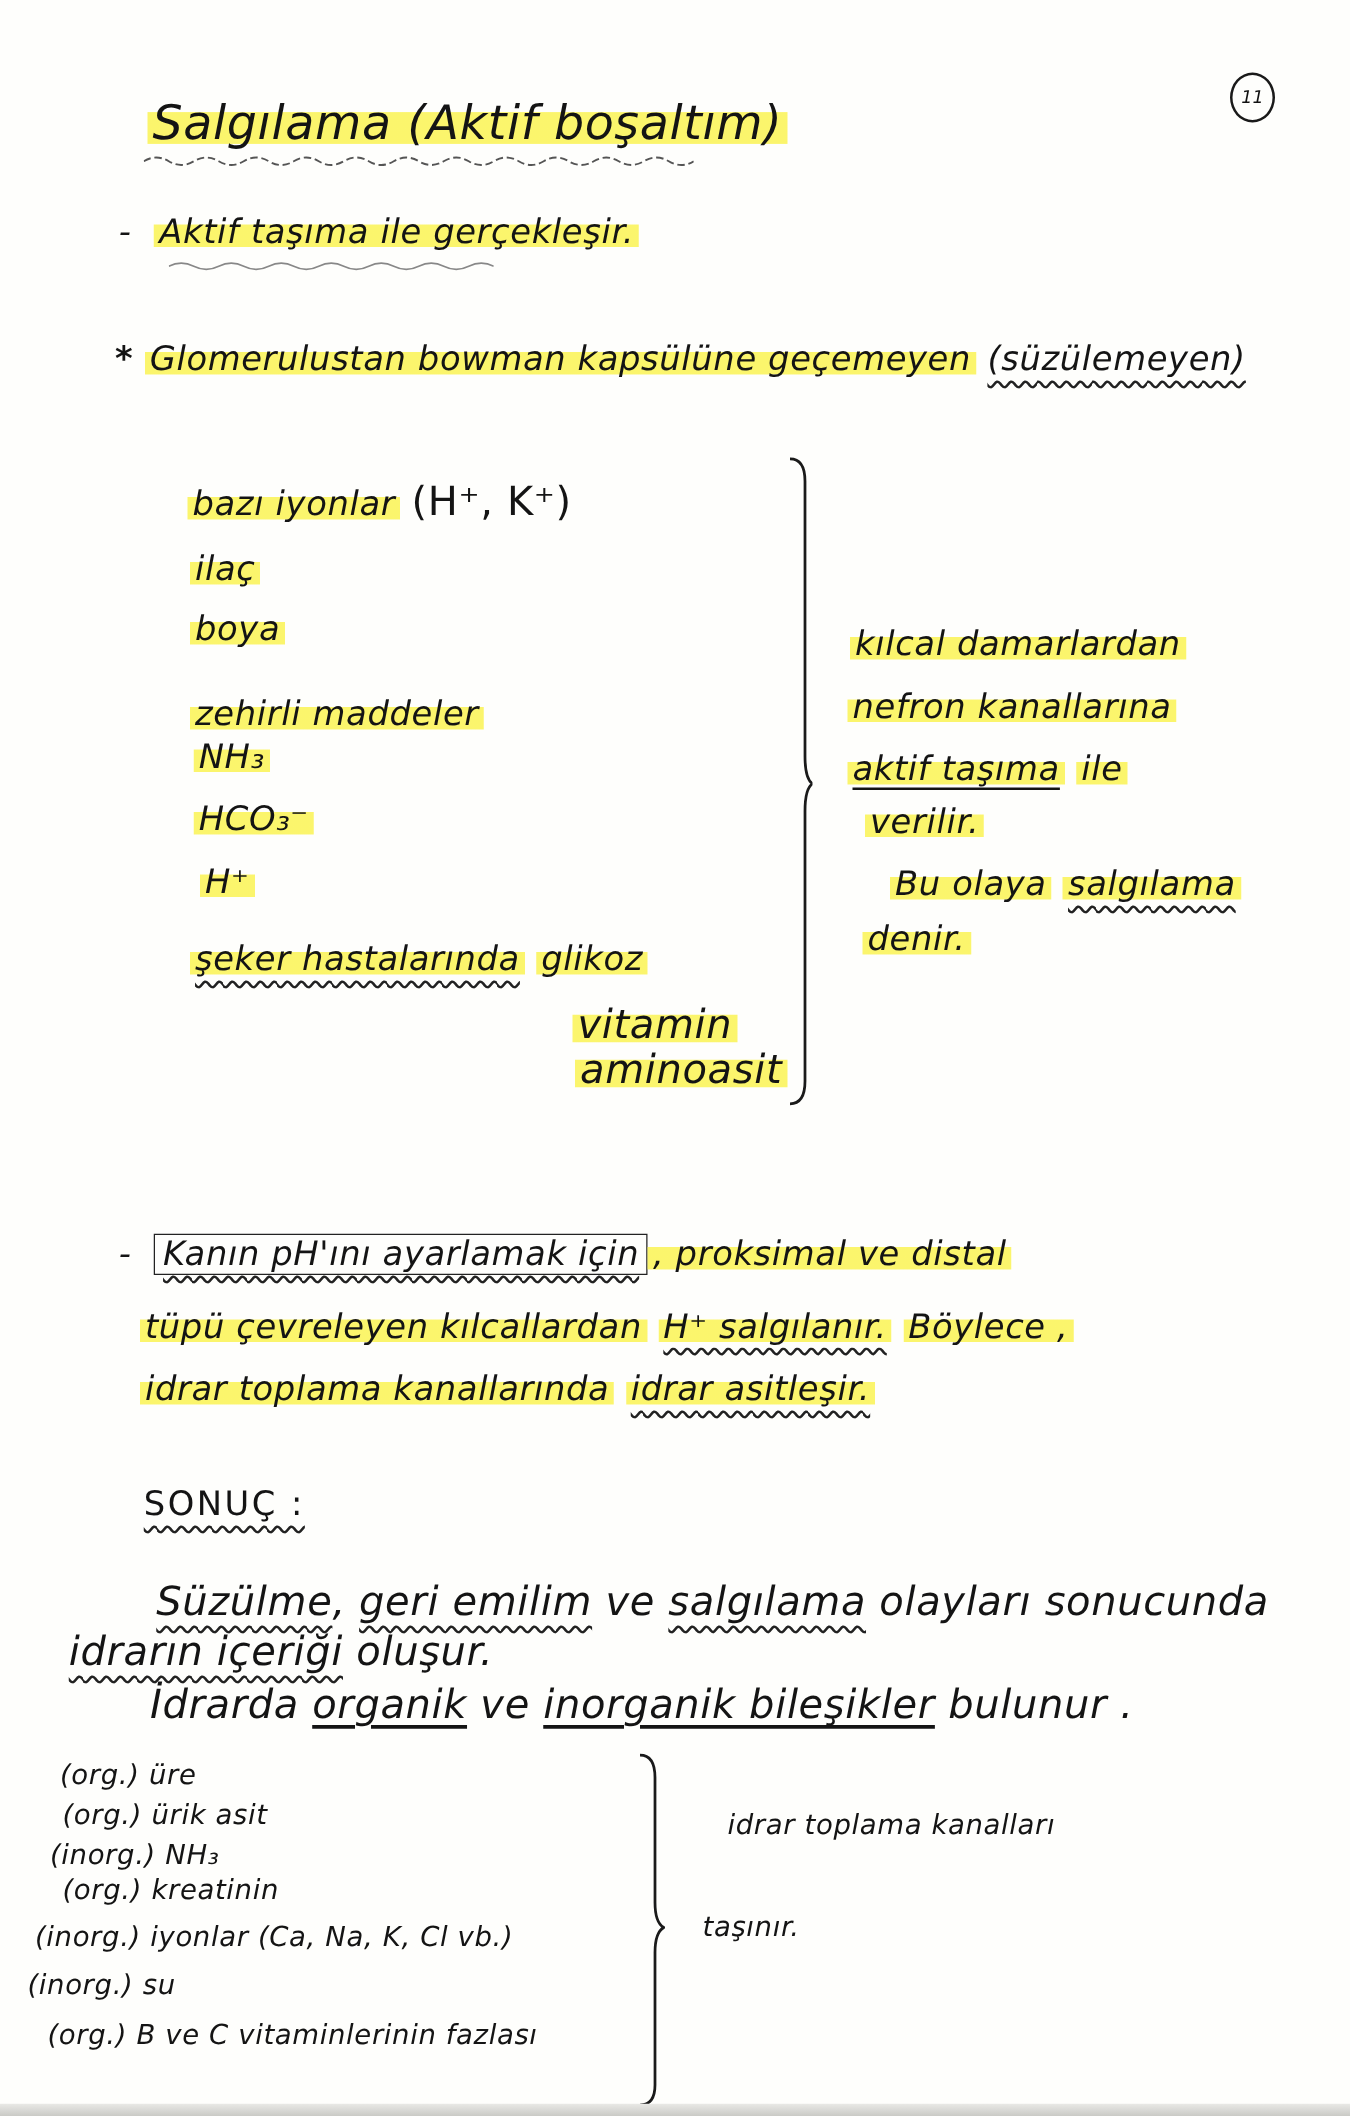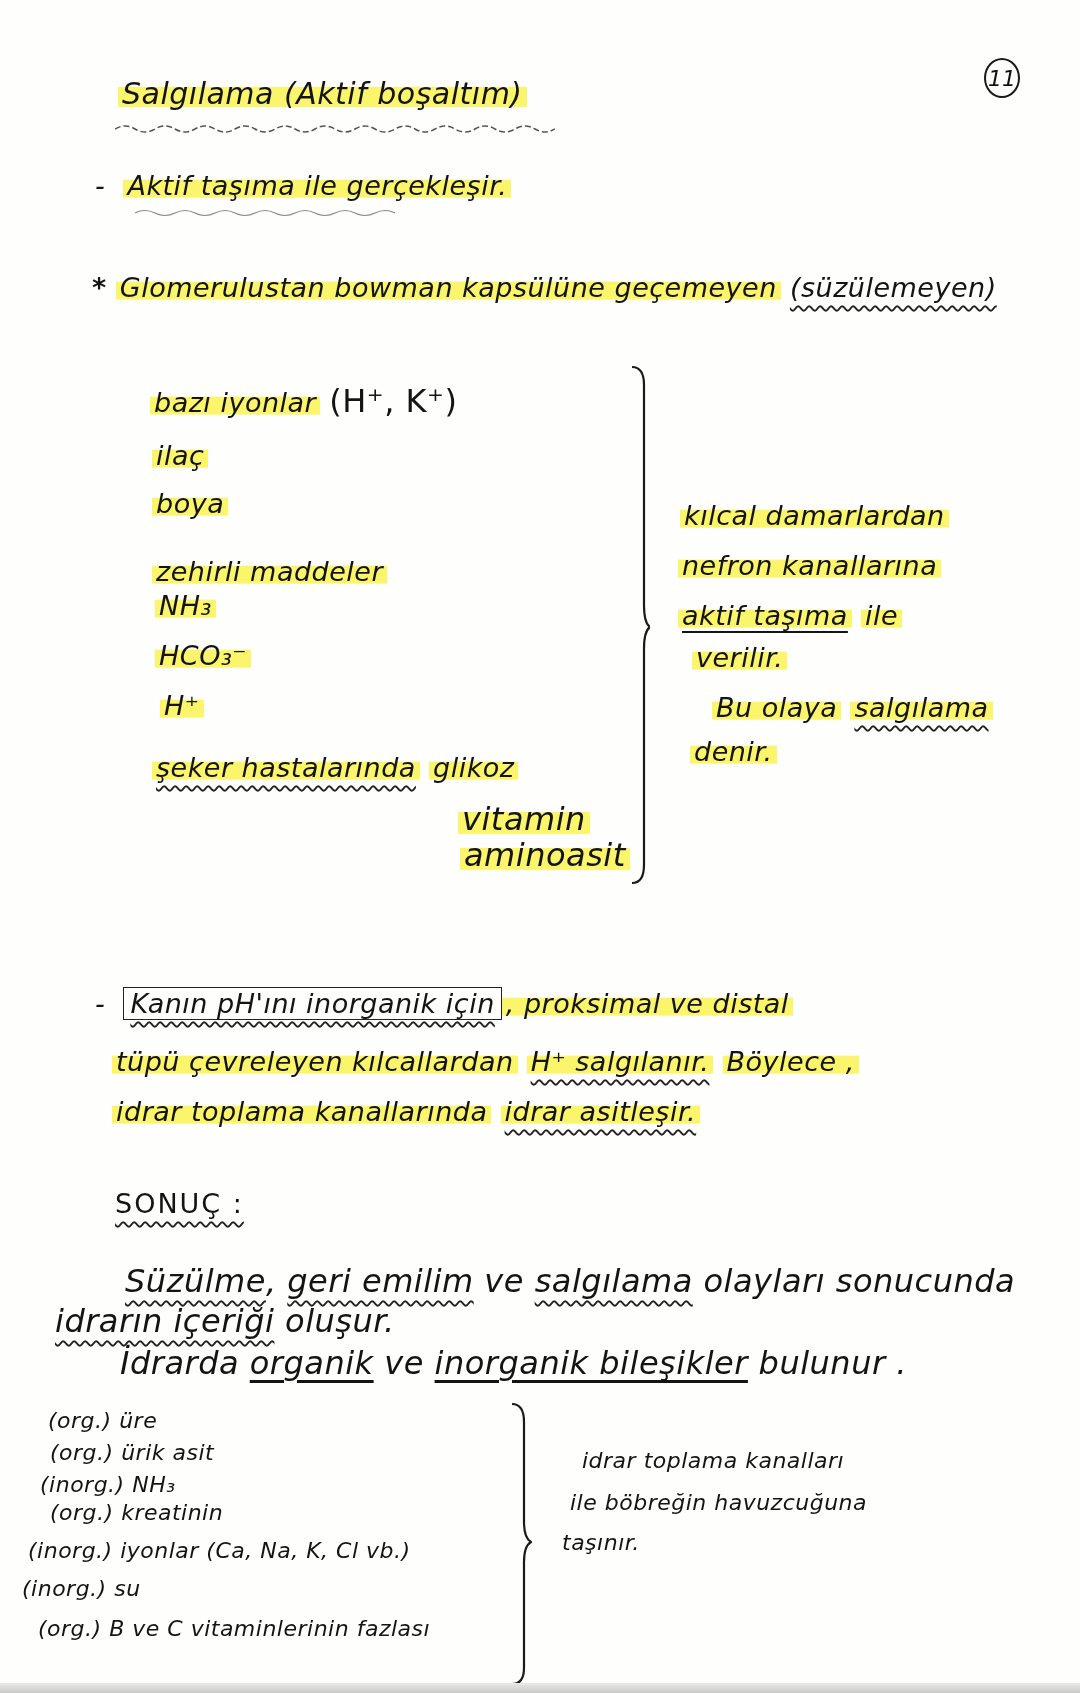--- a/index.html
+++ b/index.html
@@ -10,25 +10,25 @@
     background: linear-gradient(#e9e9e6, #c9c9c5); }
   .hand { position: absolute; font-family: "DejaVu Sans", sans-serif; font-style: italic;
     font-weight: 400; color: #141414; white-space: nowrap; letter-spacing: 0.5px; }
   .hl { background: linear-gradient(180deg, rgba(250,245,80,0) 30%, rgba(250,242,60,0.75) 32%, rgba(250,242,60,0.75) 88%, rgba(250,245,80,0) 90%);
     padding: 0 4px; }
   .wavy { text-decoration: underline wavy #222; text-decoration-thickness: 1.5px; text-underline-offset: 8px; }
   .uline { text-decoration: underline; text-underline-offset: 6px; }
   .box { border: 1.6px solid #222; padding: 0 6px; }
   .page-number { position: absolute; right: 60px; top: 58px; width: 36px; height: 40px;
     border: 2px solid #1a1a1a; border-radius: 50%; display: flex; align-items: center; justify-content: center;
-    font-size: 22px; font-style: italic; }
+    font-size: 14px; font-style: italic; }
   .title-wave { position: absolute; left: 115px; top: 123px; width: 440px; height: 10px; }
   .sub-wave { position: absolute; left: 135px; top: 208px; width: 260px; height: 10px; }
   .bracket { position: absolute; }
-  .h1 { font-size: 30px; }
+  .h1 { font-size: 38px; }
   .t  { font-size: 27px; }
   .s  { font-size: 32px; }
   .xs { font-size: 22px; }
 </style>
 </head>
 <body>
 
 <div class="page">
 
   <div class="page-number">
@@ -109,21 +109,21 @@
   <div class="hand t" style="left:712px; top:692px;">
     <span class="hl">Bu olaya</span>
     <span class="hl wavy">salgılama</span>
   </div>
   <div class="hand t" style="left:690px; top:736px;">
     <span class="hl">denir.</span>
   </div>
 
   <div class="hand t" style="left:95px; top:988px;">
     <span>-</span>
-    &nbsp;<span class="box wavy">Kanın pH'ını inorganik için</span><span class="hl">, proksimal ve distal</span>
+    &nbsp;<span class="box wavy">Kanın pH'ını ayarlamak için</span><span class="hl">, proksimal ve distal</span>
   </div>
   <div class="hand t" style="left:112px; top:1096px;">
     <span class="hl">idrar toplama kanallarında</span>
     <span class="hl wavy">idrar asitleşir.</span>
   </div>
   <div class="hand t" style="left:112px; top:1046px;">
     <span class="hl">tüpü çevreleyen kılcallardan</span>
     <span class="hl wavy">H⁺ salgılanır.</span>
     <span class="hl">Böylece ,</span>
   </div>
@@ -179,21 +179,18 @@
     <span>B ve C vitaminlerinin fazlası</span>
   </div>
 
   <svg class="bracket" style="left:510px; top:1402px;" width="22" height="285">
     <path d="M2 2 Q14 2 14 20 L14 120 Q14 136 21 140 Q14 144 14 160 L14 266 Q14 282 2 282" fill="none" stroke="#1a1a1a" stroke-width="2.2"></path>
   </svg>
 
   <div class="hand xs" style="left:582px; top:1448px;">
     <span>idrar toplama kanalları</span>
   </div>
-  <div class="hand xs" style="left:570px; top:1490px;">
-    <span>ile böbreğin havuzcuğuna</span>
-  </div>
   <div class="hand xs" style="left:562px; top:1530px;">
     <span>taşınır.</span>
   </div>
 
   <div class="page-edge"></div>
 </div>
 
 </body></html>

